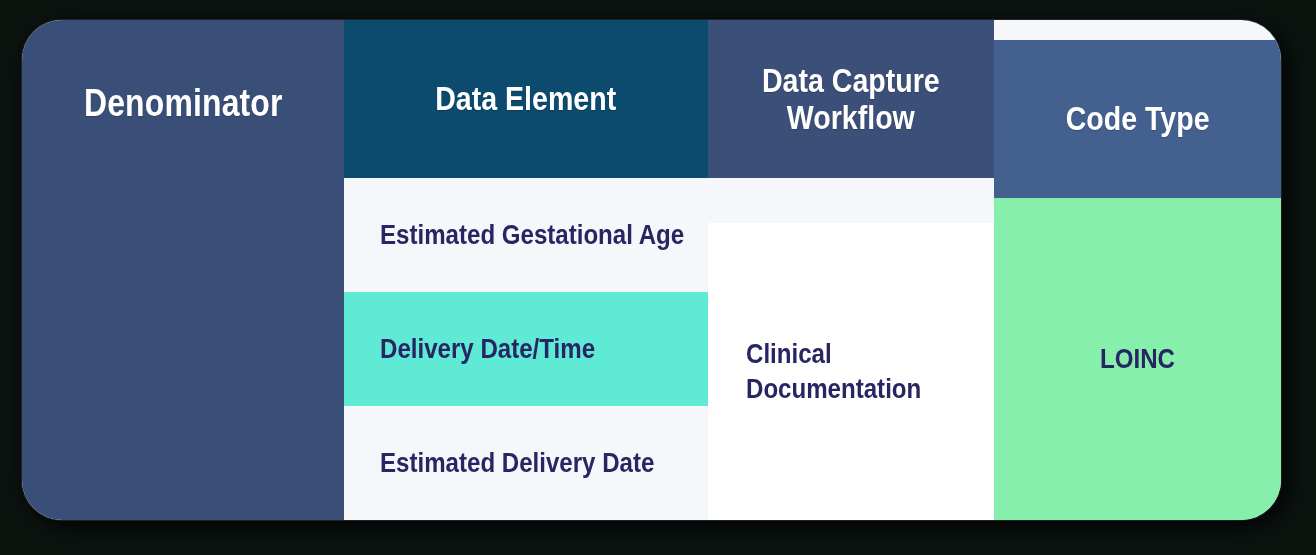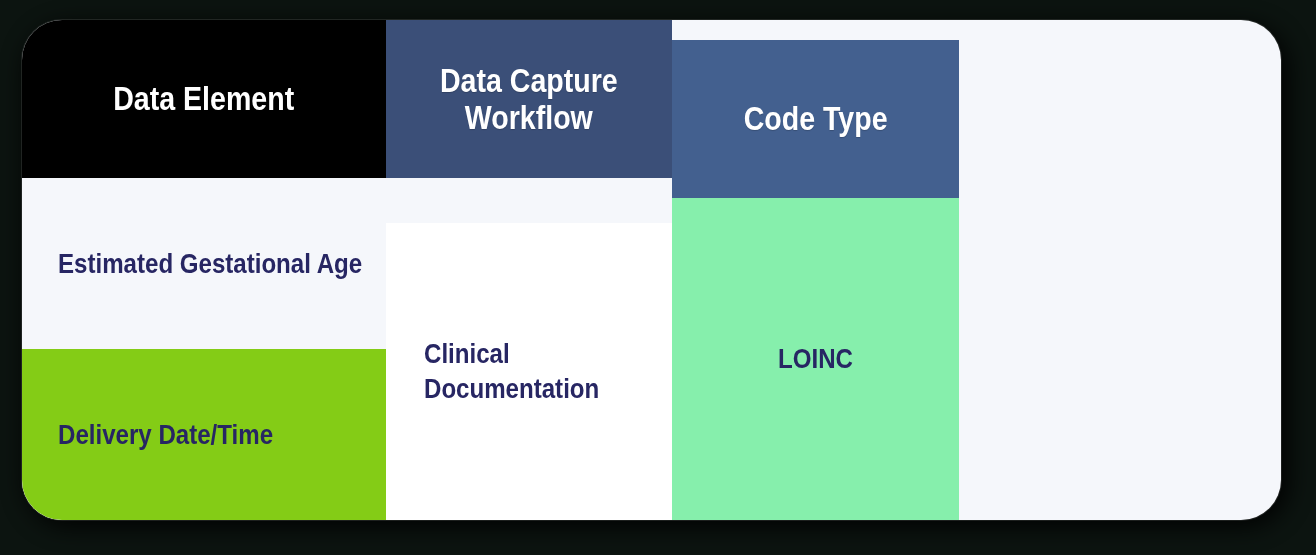--- a/index.html
+++ b/index.html
@@ -83,40 +83,40 @@
     font-size: 34px;
     font-weight: 700;
     line-height: 1.10;
     padding: 0 10px;
     box-sizing: border-box;
   }
   .head-inner {
     transform: scaleX(0.84);
     text-shadow: 0 1px 1px rgba(0,0,0,0.18);
   }
-  .head-element  { background: #000000; text-align: center; }
+  .head-element  { background: #0c4a6e; text-align: center; }
   .head-workflow { background: #3b4f78; }
   .head-codetype { background: #43608f; }
 
   .body-element  { flex: 1 1 auto; display: flex; flex-direction: column; background: #f5f7fb; }
   .body-workflow { flex: 1 1 auto; background: #ffffff; display: flex; align-items: center; justify-content: flex-start; padding-left: 38px; box-sizing: border-box; margin-top: 12px; }
   .body-codetype { flex: 1 1 auto; background: #86efac; display: flex; align-items: center; justify-content: center; }
 
   .cell {
     flex: 1 1 0;
     display: flex;
     align-items: center;
     padding-left: 36px;
     box-sizing: border-box;
     color: #272663;
     font-size: 28px;
     font-weight: 700;
   }
   .cell-text { transform: scaleX(0.86); transform-origin: left center; white-space: nowrap; }
-  .cell.alt { background: #84cc16; }
+  .cell.alt { background: #5eead4; }
 
   .merged-text {
     color: #272663;
     font-size: 28px;
     font-weight: 700;
     line-height: 1.22;
     transform: scaleX(0.86);
     transform-origin: left center;
   }
   .merged-text.center {
@@ -126,31 +126,37 @@
 </style>
 </head>
 <body>
 
 <div id="stage">
 
   <div id="shadow"></div>
 
   <div id="card">
 
+    <div class="col-denominator">
+      <div class="denominator-label">Denominator</div>
+    </div>
 
     <div class="col col-element">
       <div class="head head-element">
         <span class="head-inner">Data Element</span>
       </div>
       <div class="body-element">
         <div class="cell">
           <span class="cell-text">Estimated Gestational Age</span>
         </div>
         <div class="cell alt">
           <span class="cell-text">Delivery Date/Time</span>
+        </div>
+        <div class="cell">
+          <span class="cell-text">Estimated Delivery Date</span>
         </div>
       </div>
     </div>
 
     <div class="col col-workflow">
       <div class="head head-workflow">
         <span class="head-inner">
           <span>Data Capture</span><br>
           <span>Workflow</span>
         </span>

